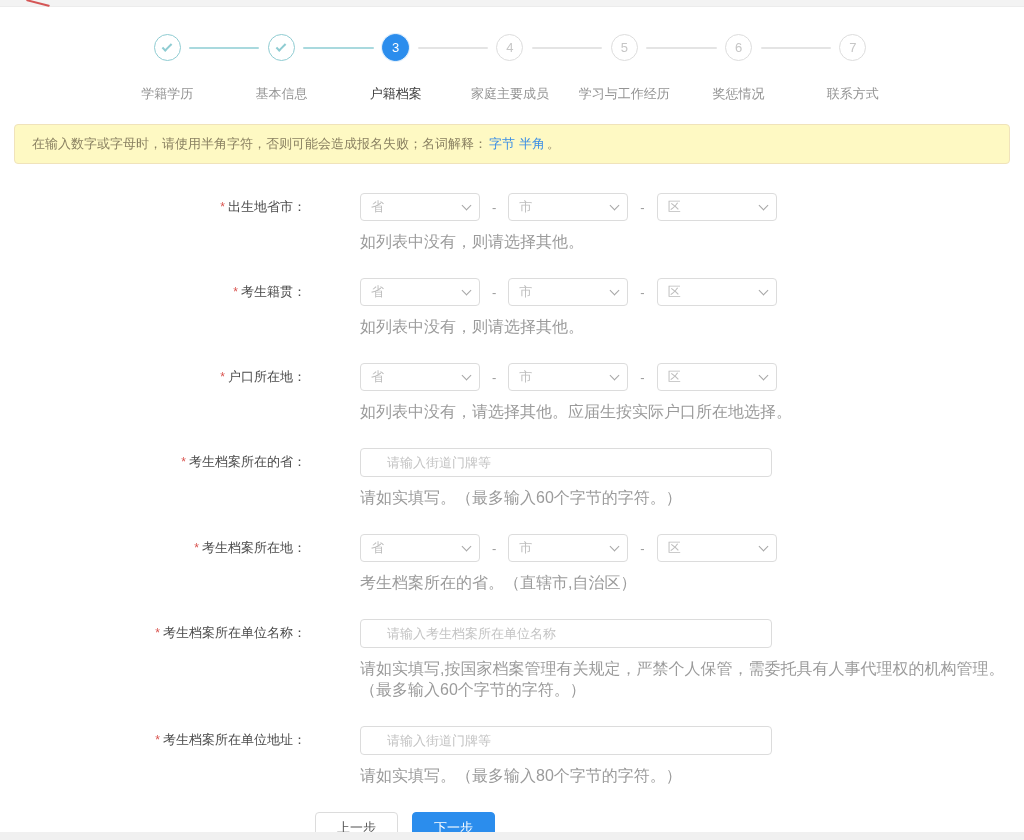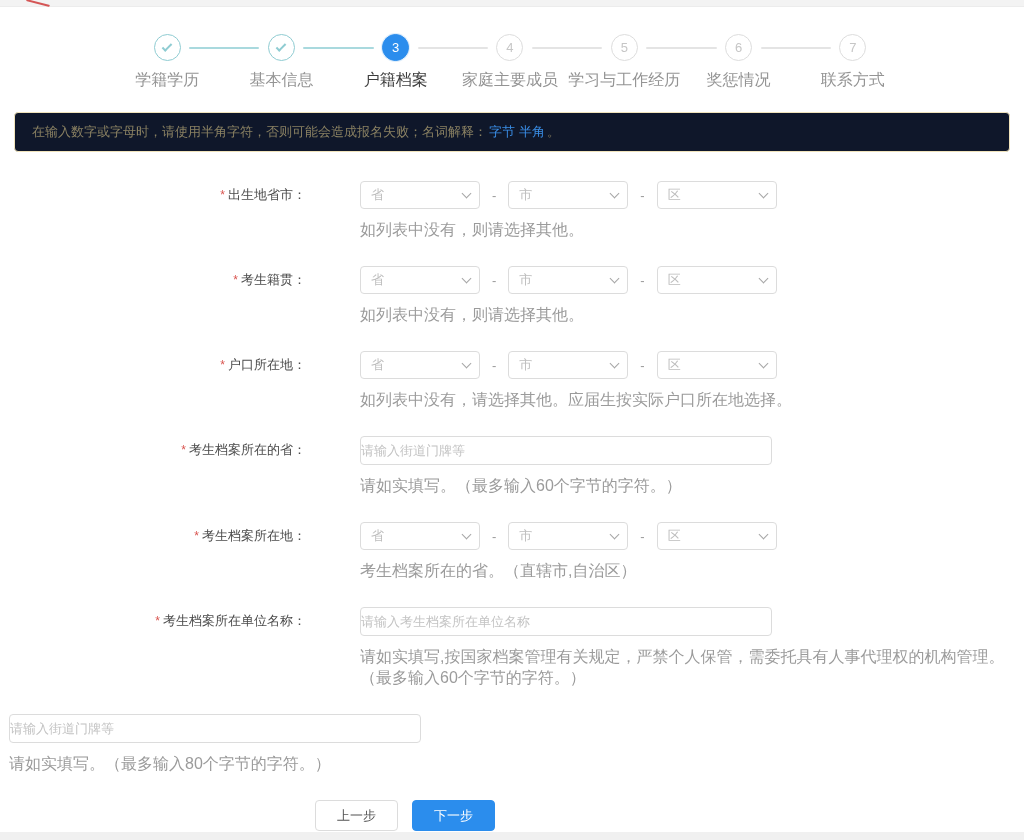--- a/index.html
+++ b/index.html
@@ -47,27 +47,27 @@
   .step.active .step-circle {
     background:#2b8ded; border-color:#2b8ded; color:#ffffff;
     box-shadow:0 0 0 1px rgba(43,141,237,.15);
   }
   .check-icon {
     width:10px; height:5px;
     border-left:2px solid #8fccd2; border-bottom:2px solid #8fccd2;
     transform:rotate(-45deg); margin-top:-3px;
   }
   .step-label {
-    margin-top:9px; font-size:16px; color:#949494; white-space:nowrap;
+    margin-top:24px; font-size:13px; color:#949494; white-space:nowrap;
   }
   .step.active .step-label { color:#3d3d3d; font-weight:normal; }
   
   .notice {
     margin:21px 14px 0 14px;
-    background:#0f172a; border:1px solid #f0e3bb; border-radius:4px;
+    background:#fef9c3; border:1px solid #f0e3bb; border-radius:4px;
     padding:10px 17px; font-size:13px; color:#8a8162;
   }
   .notice a { color:#3a8ee6; text-decoration:none; margin:0 2px; cursor:pointer; }
   
   .form { margin-top:29px; }
   .row { display:flex; margin-bottom:25px;gap:45px; }
   .row-label {
     width:306px; flex-shrink:0; text-align:right;
     font-size:13px; color:#4a4a4a; line-height:28px;
   }
@@ -83,21 +83,21 @@
   .select-text { font-size:13px; color:#bdbdbd; }
   .chevron-down {
     width:7px; height:7px;
     border-right:1.5px solid #a6a6a6; border-bottom:1.5px solid #a6a6a6;
     transform:rotate(45deg); margin-top:-3px;
   }
   .sep { margin:0 12px; font-size:13px; color:#9a9a9a; }
   .text-input {
     width:412px; height:29px;
     border:1px solid #dcdcdc; border-radius:4px;
-    padding:0 0; font-size:13px; color:#333; outline:none;
+    padding:0 26px; font-size:13px; color:#333; outline:none;
     font-family:"Liberation Sans","DejaVu Sans",sans-serif;
   }
   .text-input::placeholder { color:#c3c3c3; }
   .hint { margin-top:11px; font-size:16px; color:#9b9b9b; }
   
   .row-buttons { display:flex; margin:4px 0 0 315px; }
   .btn {
     height:31px; padding:0 21px; border-radius:4px;
     font-size:13px; cursor:pointer;
     font-family:"Liberation Sans","DejaVu Sans",sans-serif;
@@ -259,20 +259,21 @@
 
     <div class="row">
       <div class="row-label"><span class="req">*</span><span>考生档案所在单位名称：</span></div>
       <div class="row-body">
         <input class="text-input" type="text" placeholder="请输入考生档案所在单位名称" style="">
         <div class="hint">请如实填写,按国家档案管理有关规定，严禁个人保管，需委托具有人事代理权的机构管理。（最多输入60个字节的字符。）</div>
       </div>
     </div>
 
     <div class="row">
+      <div class="row-label"><span class="req">*</span><span>考生档案所在单位地址：</span></div>
       <div class="row-body">
         <input class="text-input" type="text" placeholder="请输入街道门牌等" style="">
         <div class="hint">请如实填写。（最多输入80个字节的字符。）</div>
       </div>
     </div>
 
 
     <div class="row-buttons">
       <button class="btn btn-prev">上一步</button>
       <button class="btn btn-next">下一步</button>

